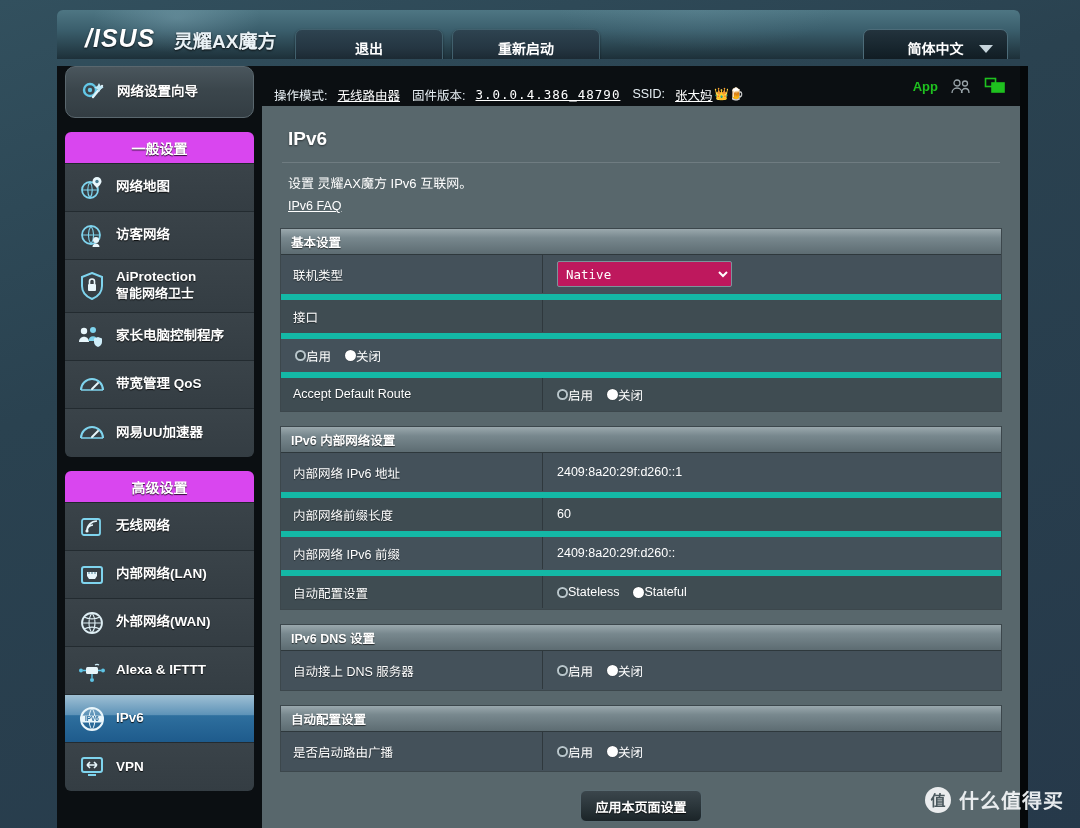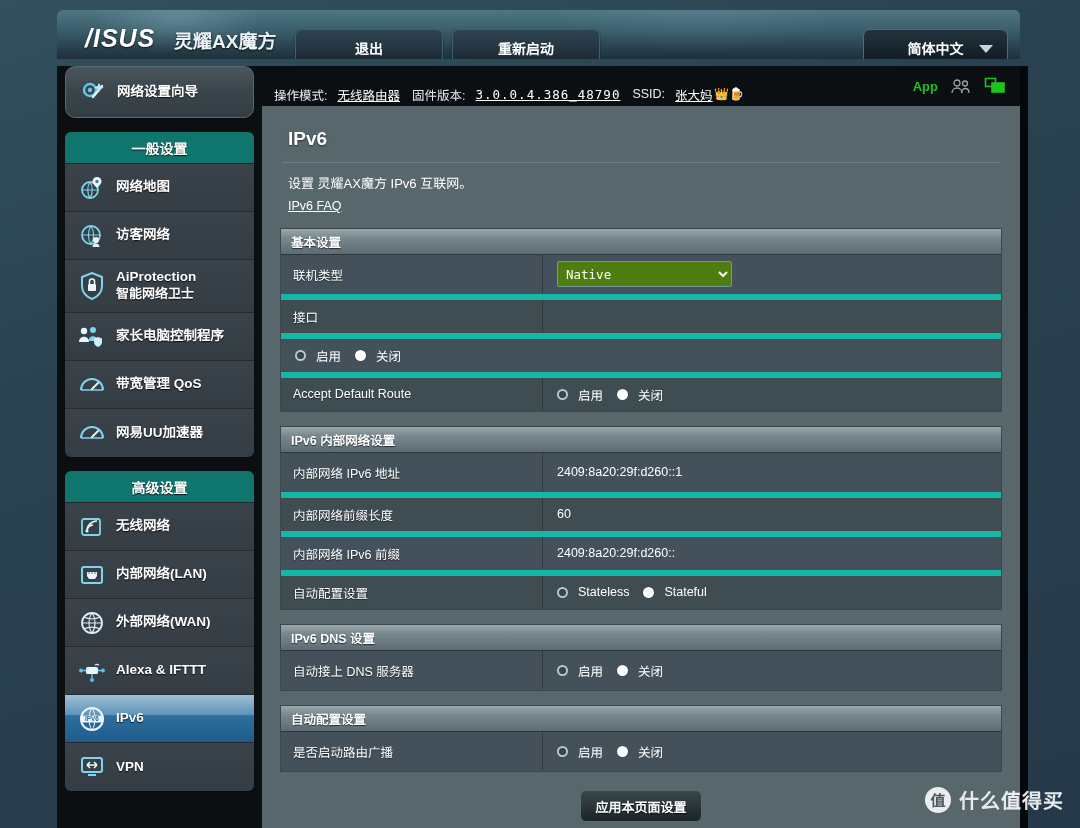--- a/index.html
+++ b/index.html
@@ -98,21 +98,21 @@
   .sb-group { margin: 0 8px 14px 8px; border-radius: 6px; overflow: hidden; }
   .sb-wizard {
     margin: 0 8px 14px 8px;
     height: 52px; border-radius: 10px;
     background: linear-gradient(180deg,#4a565d 0%,#3b464c 45%,#333d43 100%);
     border: 1px solid #5a676e;
     display: flex; align-items: center; gap: 9px; padding-left: 12px;
     cursor: pointer;
   }
   .sb-head {
-    height: 32px; background: #0f766e;
+    height: 32px; background: #d946ef;
     color: #ffffff; font-size: 14px; font-weight: bold;
     display: flex; align-items: center; justify-content: center;
     text-shadow: 0 1px 1px rgba(0,0,0,.8);
     border-bottom: 1px solid #20282c;
   }
   .sb-item {
     height: 48px;
     background: linear-gradient(180deg,#3a4349 0%,#343d43 100%);
     border-bottom: 1px solid #232b30;
     display: flex; align-items: center; gap: 9px; padding-left: 12px;
@@ -175,35 +175,35 @@
     color: #ffffff; font-size: 12.5px;
     border-right: 1px solid #2f383d;
     text-shadow: 0 1px 1px rgba(0,0,0,.5);
   }
   .cell-value {
     flex: 1; display: flex; align-items: center; padding-left: 14px;
     color: #ffffff; font-size: 12.5px;
   }
   select.asus {
     height: 26px;
-    background: #4d7c0f;
+    background: #be185d;
     color: #ffffff;
     border: 1px solid #7b949b;
     border-radius: 2px;
     font-family: "DejaVu Sans Mono", "Liberation Mono", monospace;
     font-size: 12.5px;
     padding: 0 4px;
     outline: none;
     cursor: pointer;
   }
   select.wide { width: 175px; }
   select.narrow { width: 67px; }
 
   .radio-group { display: flex; align-items: center; gap: 8px; }
-  .radio-opt { display: flex; align-items: center; gap: 10px; cursor: pointer; }
+  .radio-opt { display: flex; align-items: center; gap: 0; cursor: pointer; }
   .radio-dot {
     width: 11px; height: 11px; border-radius: 50%;
     background: #39474d;
     border: 2px solid #b9c6cb;
     box-shadow: inset 0 0 0 1px #2d3a40;
   }
   .radio-dot.on {
     background: #ffffff;
     border: 2px solid #ffffff;
     box-shadow: 0 0 1px rgba(0,0,0,.6);

